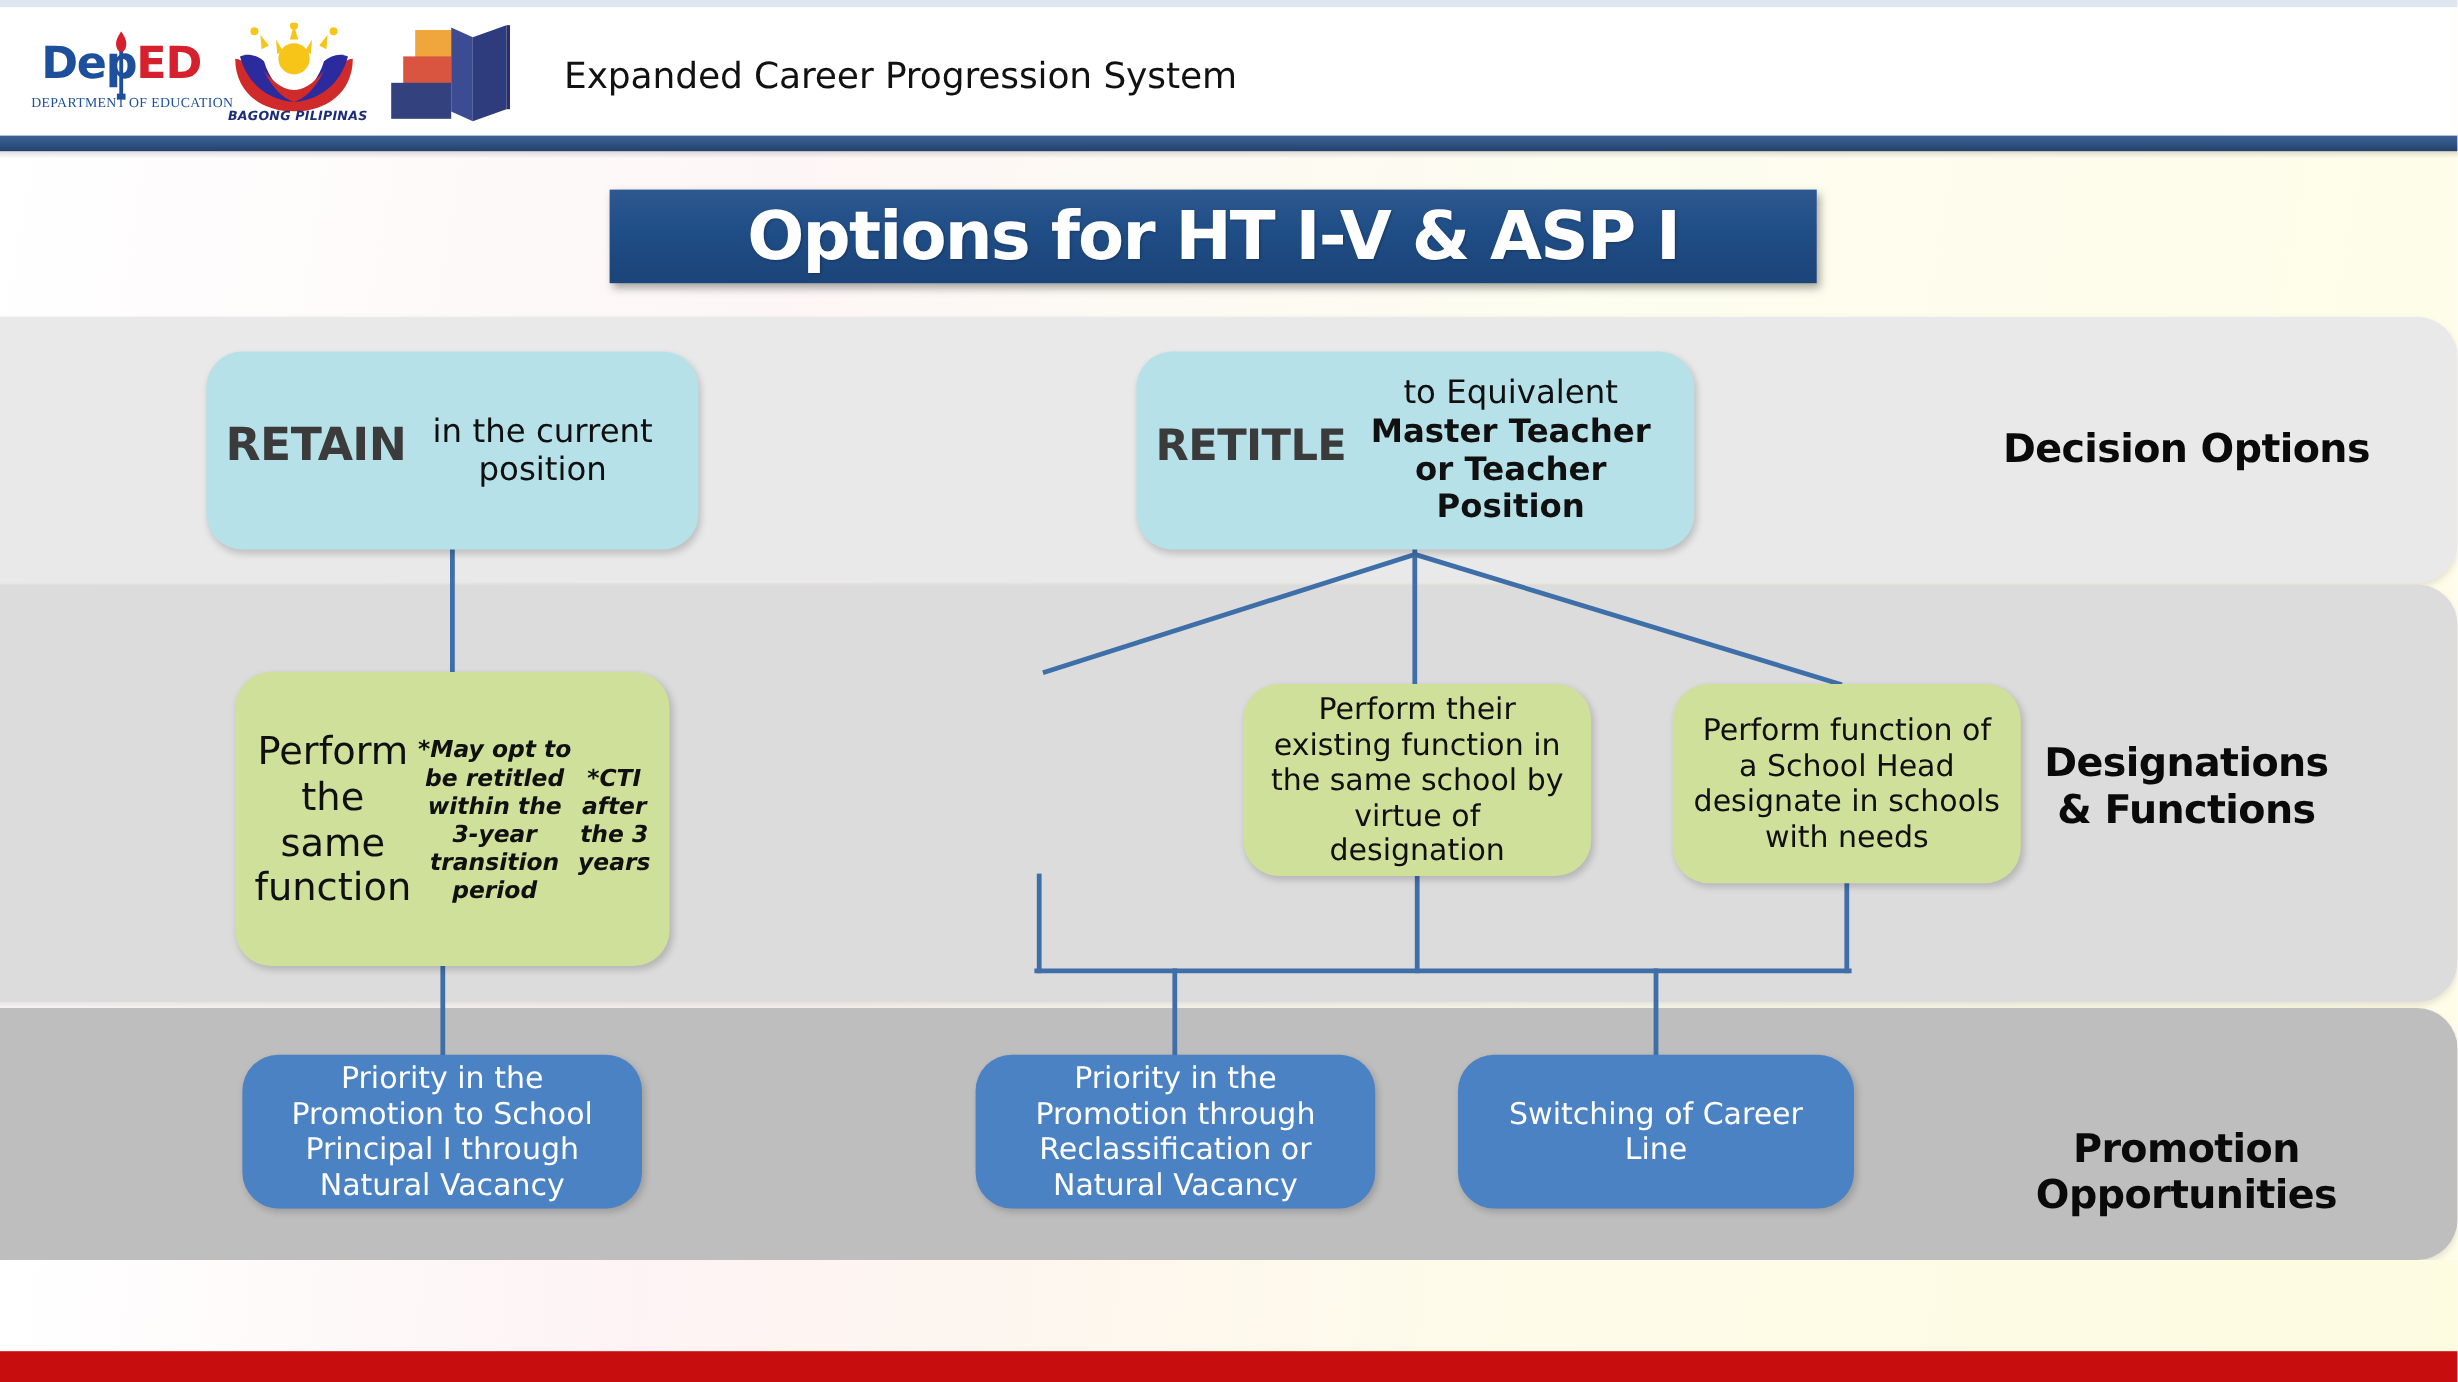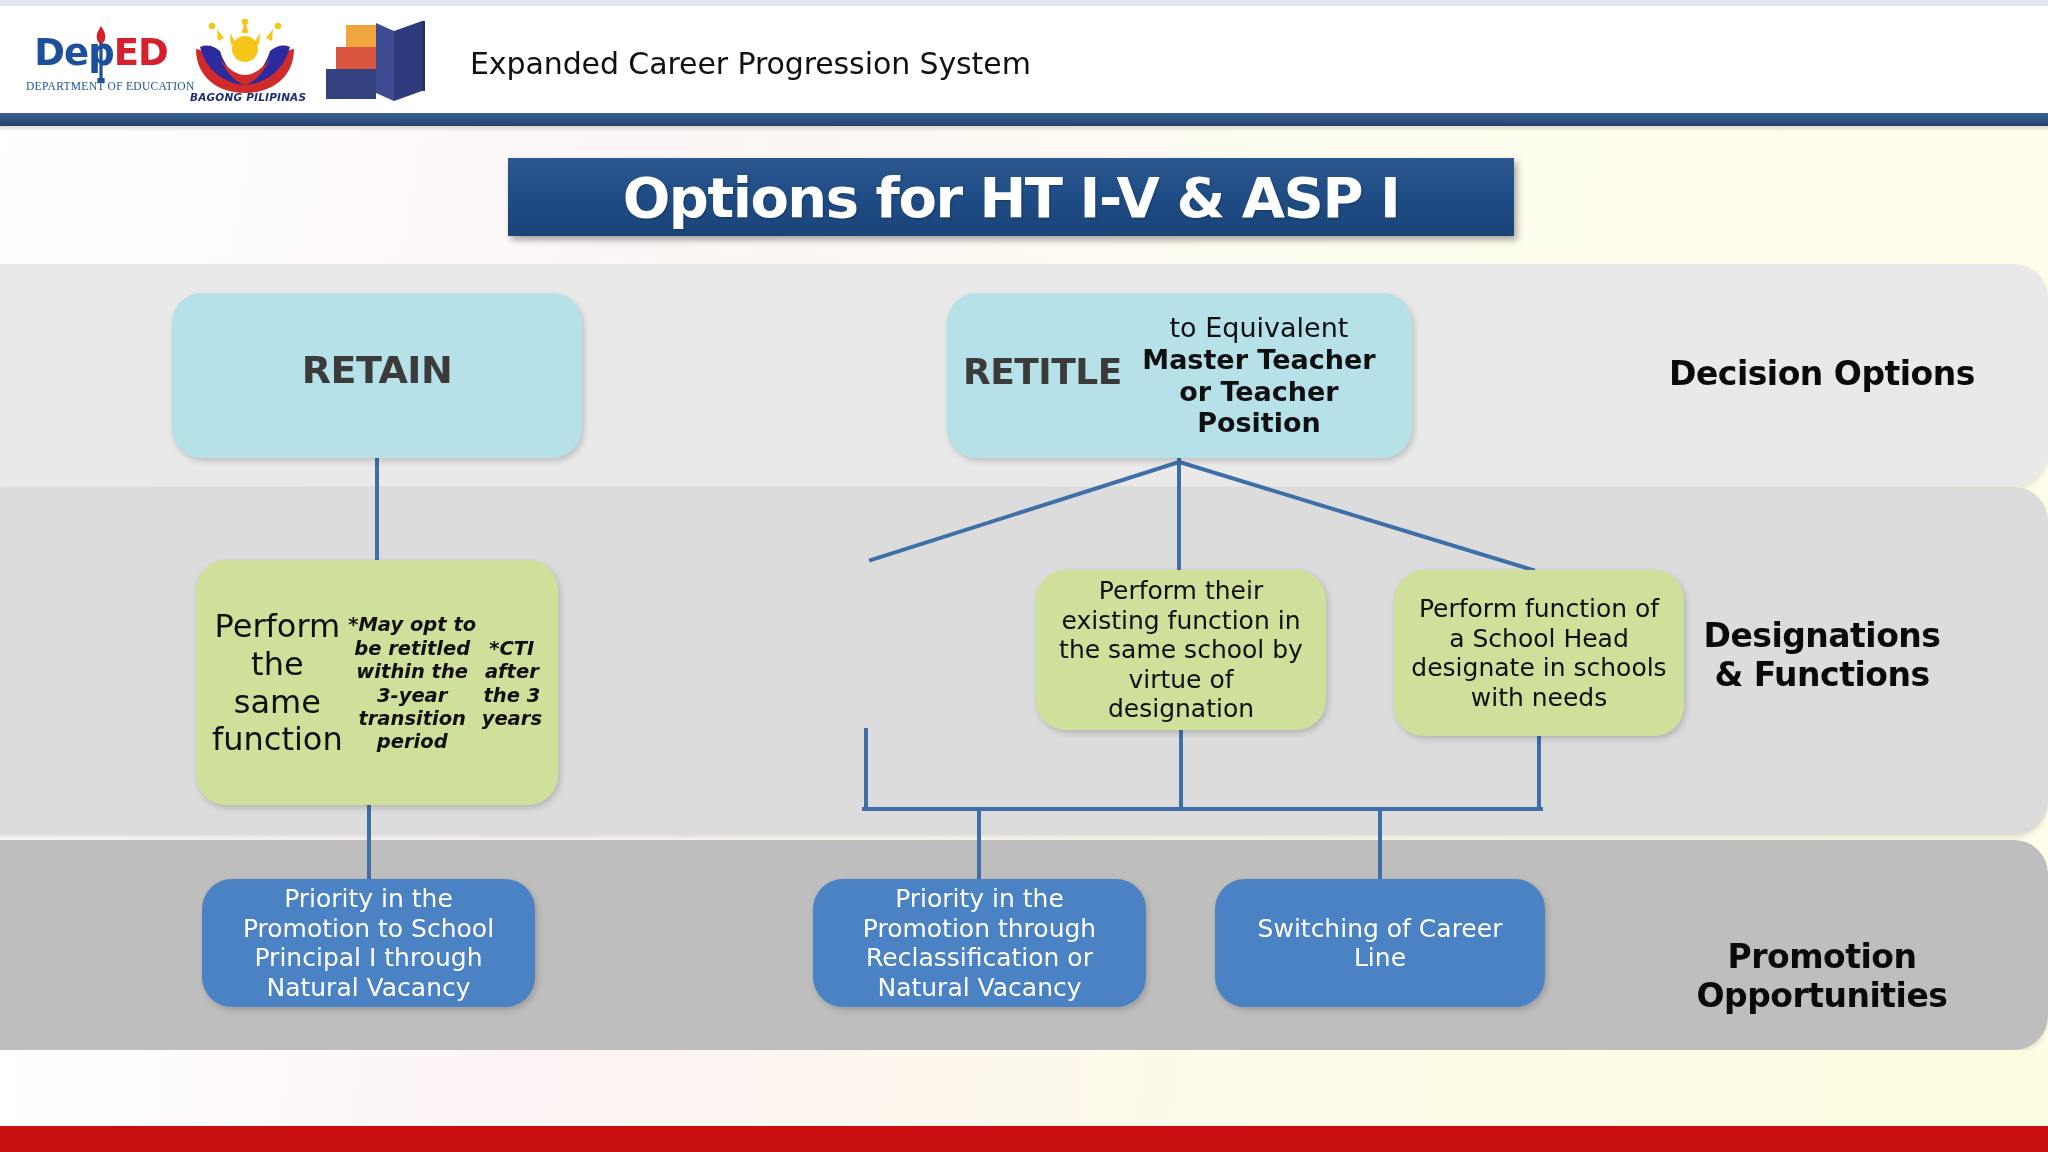--- a/index.html
+++ b/index.html
@@ -341,20 +341,21 @@
 
       <line x1="864" y1="809" x2="1541" y2="809"></line>
 
       <line x1="979" y1="809" x2="979" y2="879"></line>
       <line x1="1380" y1="809" x2="1380" y2="879"></line>
     </g>
   </svg>
 
   <div class="node teal" id="node-retain">
     <div class="node-head">RETAIN</div>
+    <div class="node-body">in the current position</div>
   </div>
 
   <div class="node teal" id="node-retitle">
     <div class="node-head">RETITLE</div>
     <div class="node-body"><span>to Equivalent </span><b>Master Teacher or Teacher Position</b></div>
   </div>
 
   <div class="node green" id="node-same-fn">
     <div class="node-body">Perform the same function</div>
     <div class="gap1"></div>

